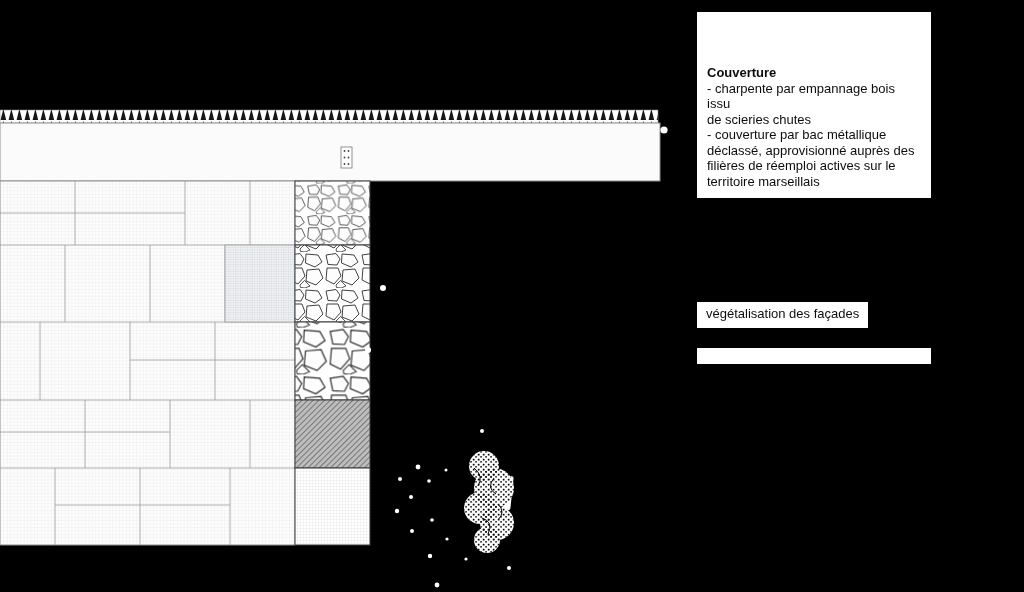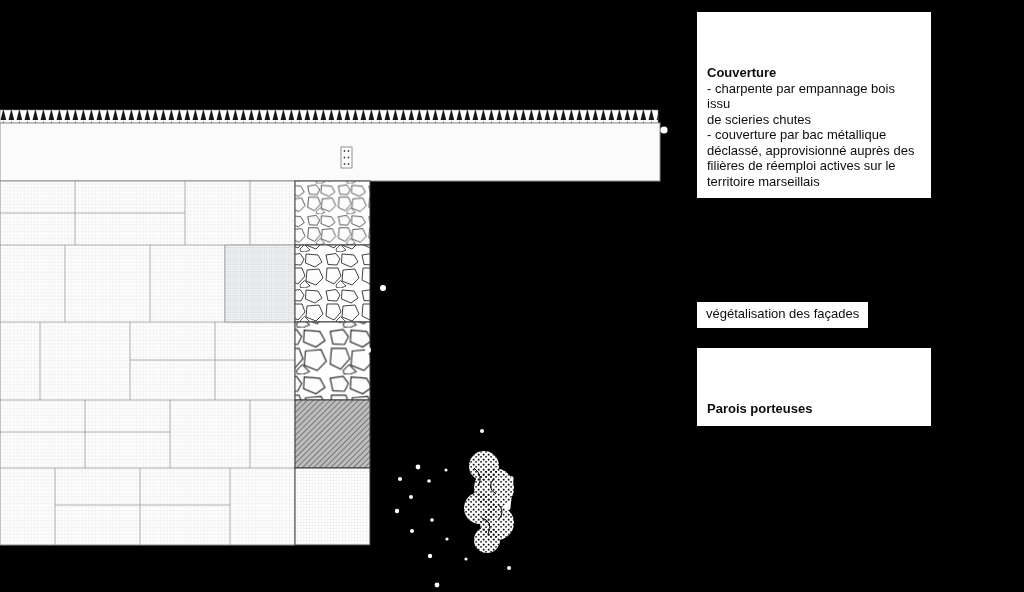--- a/index.html
+++ b/index.html
@@ -157,16 +157,15 @@
 déclassé, approvisionné auprès des
 filières de réemploi actives sur le
 territoire marseillais</div>
   </div>
 
   <div class="panel" id="panel-vegetalisation">
     <span>végétalisation des façades</span>
   </div>
 
   <div class="panel" id="panel-parois">
-    <div class="panel-title">Parois porteuses</div>
   </div>
 
 </div>
 
 </body></html>

